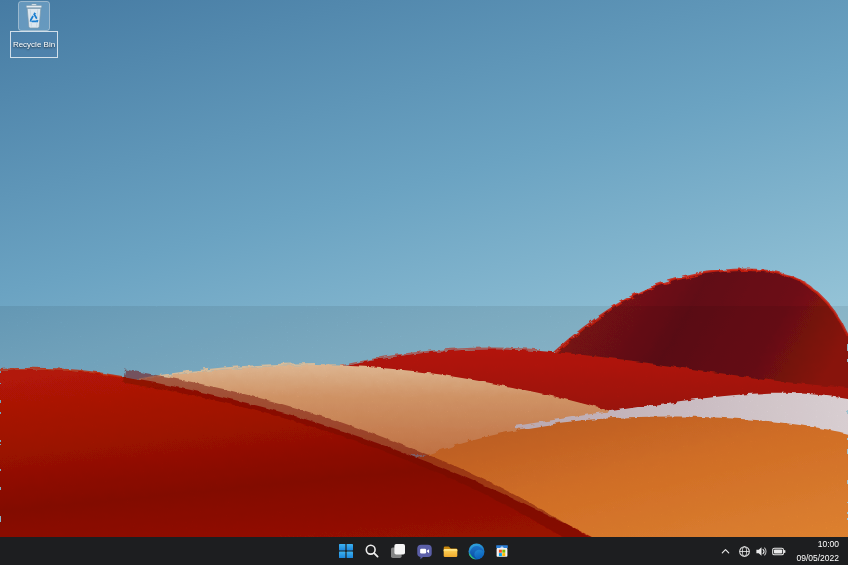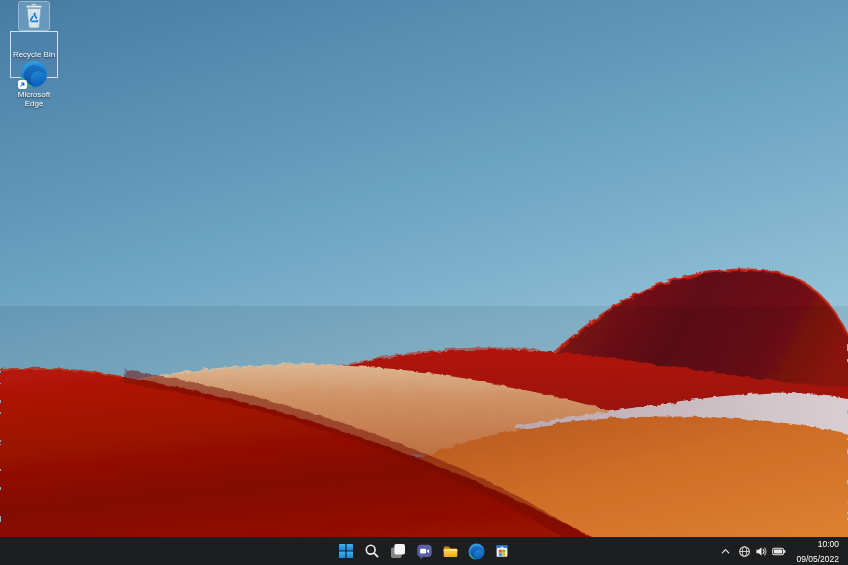--- a/index.html
+++ b/index.html
@@ -9,39 +9,39 @@
 
   
   .desktop-icon{position:absolute;width:58px;display:flex;flex-direction:column;
                 align-items:center;cursor:default;}
   .di-recycle{left:5px;top:2px;}
   .di-edge{left:5px;top:59px;}
   .icon-box{display:flex;align-items:center;justify-content:center;padding:1px 3px;border-radius:2px;}
   .icon-box.selected{background:rgba(150,195,230,.38);outline:1px solid rgba(255,255,255,.45);}
   .di-label{margin-top:1px;font-size:8px;line-height:9px;color:#fff;text-align:center;
             text-shadow:0 1px 2px rgba(0,0,0,.7);}
-  .label-box{border:1px solid rgba(255,255,255,.75);background:rgba(80,130,175,.38);padding:18px 2px;}
+  .label-box{border:1px solid rgba(255,255,255,.75);background:rgba(80,130,175,.38);padding:8px 2px;}
   .edge-wrap{position:relative;width:28px;height:28px;}
   .shortcut-badge{position:absolute;left:-2px;bottom:-1px;width:9px;height:9px;background:#fff;
                   border-radius:2px;box-shadow:0 0 1px rgba(0,0,0,.5);display:flex;
                   align-items:center;justify-content:center;}
 
   
   .taskbar{position:absolute;left:0;right:0;bottom:0;height:28px;background:#1d1e20;
            display:flex;align-items:center;}
   .tb-center{position:absolute;left:50%;transform:translateX(-50%);display:flex;
              align-items:center;gap:2px;}
   .tb-btn{width:24px;height:24px;border:none;background:transparent;border-radius:4px;
           display:flex;align-items:center;justify-content:center;padding:0;cursor:pointer;}
   .tb-btn svg{display:block;}
   .tb-tray{position:absolute;right:0;top:0;bottom:0;display:flex;align-items:center;
            gap:1px;padding-right:5px;}
   .tray-btn{border:none;background:transparent;border-radius:4px;display:flex;align-items:center;
             justify-content:center;height:24px;padding:0 3px;cursor:pointer;gap:4px;}
-  .clock{display:flex;flex-direction:column;align-items:flex-end;justify-content:flex-start;
+  .clock{display:flex;flex-direction:column;align-items:flex-end;justify-content:center;
          color:#fff;font-size:8.5px;line-height:10.5px;padding:0 4px 0 6px;}
 </style>
 </head>
 <body>
 
 <div class="screen">
 
   <svg width="0" height="0" style="position:absolute" aria-hidden="true">
     <defs>
       <linearGradient id="skyG" x1="0" y1="0" x2="0.4" y2="1">
@@ -155,38 +155,20 @@
 
   <div class="desktop-icon di-recycle">
     <div class="icon-box selected">
       <svg width="24" height="26">
         <use href="#binSym"></use>
       </svg>
     </div>
     <div class="di-label label-box">Recycle Bin</div>
   </div>
 
-  <div class="desktop-icon di-edge">
-    <div class="icon-box">
-      <div class="edge-wrap">
-        <svg width="28" height="28" viewBox="0 0 32 32">
-          <use href="#edgeSym"></use>
-        </svg>
-        <span class="shortcut-badge">
-          <svg width="7" height="7" viewBox="0 0 10 10">
-            <path d="M2.5 7.5 L7 3 M3.6 3 L7 3 L7 6.4" stroke="#1863c9" stroke-width="1.5" fill="none" stroke-linecap="round" stroke-linejoin="round"></path>
-          </svg>
-        </span>
-      </div>
-    </div>
-    <div class="di-label">
-      <span style="display:block">Microsoft</span>
-      <span style="display:block">Edge</span>
-    </div>
-  </div>
 
   <div class="taskbar">
     <div class="tb-center">
 
       <button class="tb-btn" title="">
         <svg width="16" height="16" viewBox="0 0 16 16">
           <rect x="1" y="1" width="6.4" height="6.4" rx="0.6" fill="url(#winG)"></rect>
           <rect x="8.6" y="1" width="6.4" height="6.4" rx="0.6" fill="url(#winG)"></rect>
           <rect x="1" y="8.6" width="6.4" height="6.4" rx="0.6" fill="url(#winG)"></rect>
           <rect x="8.6" y="8.6" width="6.4" height="6.4" rx="0.6" fill="url(#winG)"></rect>

